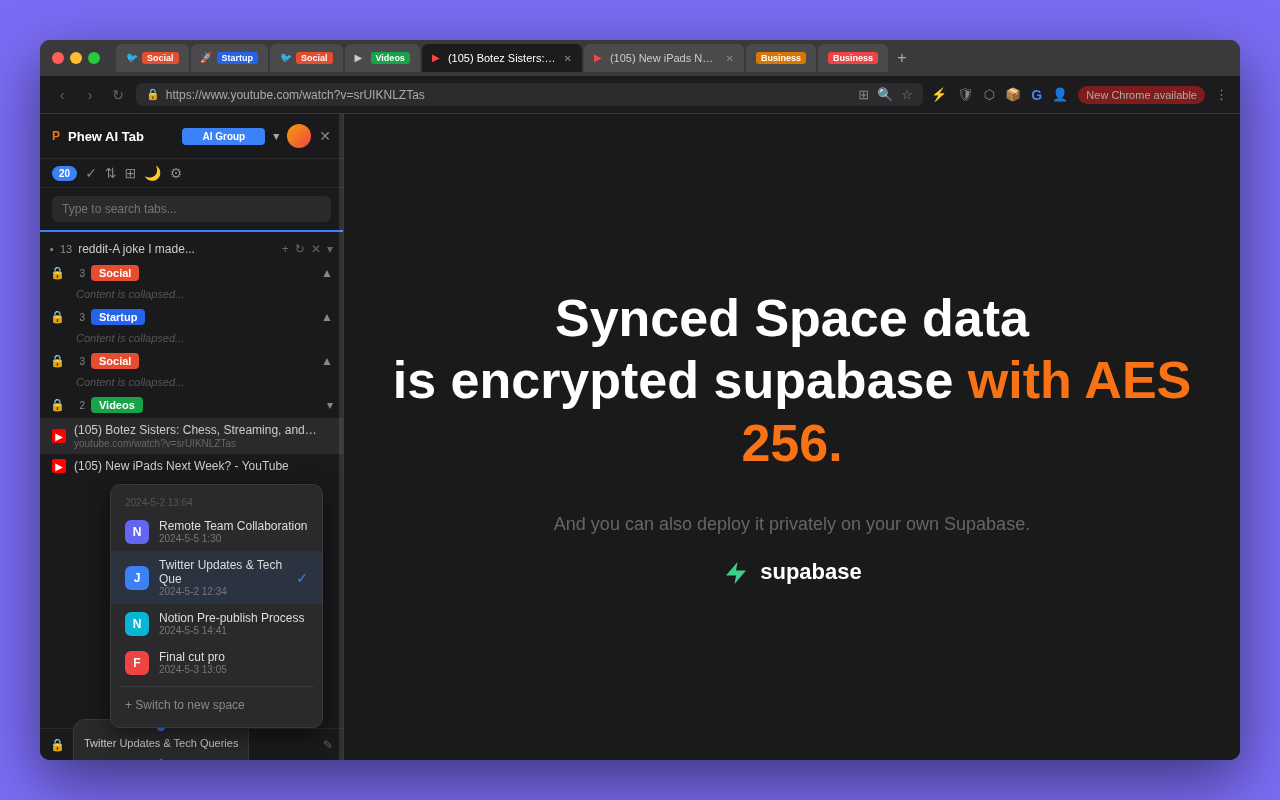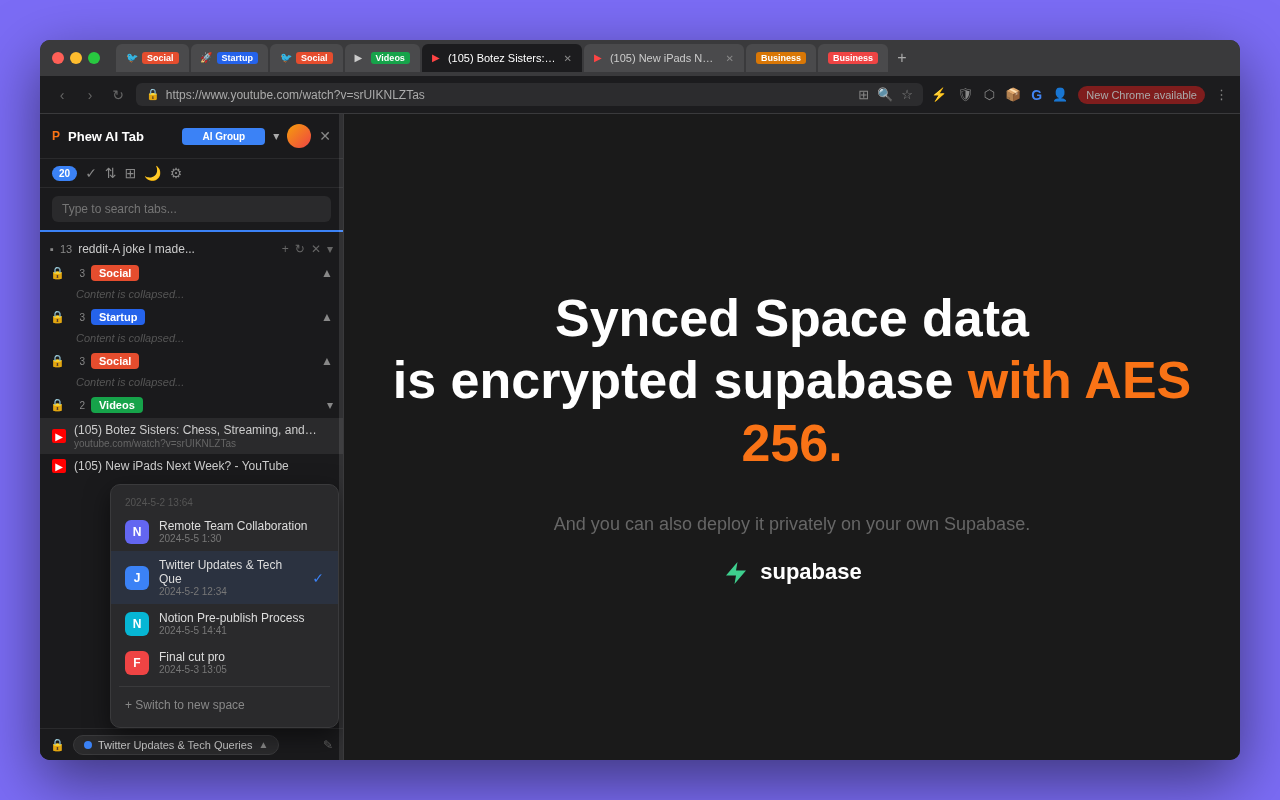--- a/index.html
+++ b/index.html
@@ -344,21 +344,21 @@
       color: #666;
       margin-top: 1px;
     }
     .tab-item-content { flex: 1; overflow: hidden; }
 
     
     .space-dropdown {
       position: absolute;
       bottom: 32px;
       left: 70px;
-      right: 4px;
+      right: 20px;
       background: #2a2a2c;
       border-radius: 10px;
       padding: 8px 0;
       box-shadow: 0 8px 24px rgba(0,0,0,0.5);
       z-index: 10;
       border: 1px solid #3a3a3c;
     }
     .dropdown-divider {
       height: 1px;
       background: #3a3a3c;
@@ -421,20 +421,21 @@
       background: #2a2a2c;
       border: 1px solid #3a3a3c;
       border-radius: 12px;
       padding: 3px 10px;
       font-size: 11px;
       color: #ccc;
       display: flex;
       align-items: center;
       gap: 6px;
       cursor: pointer;
+      flex-direction: column;
     }
     .space-dot {
       width: 8px;
       height: 8px;
       border-radius: 50%;
       background: #3b82f6;
     }
     .space-chevron { color: #888; font-size: 10px; }
     .bottom-edit { color: #666; font-size: 12px; cursor: pointer; margin-left: auto; }
 

